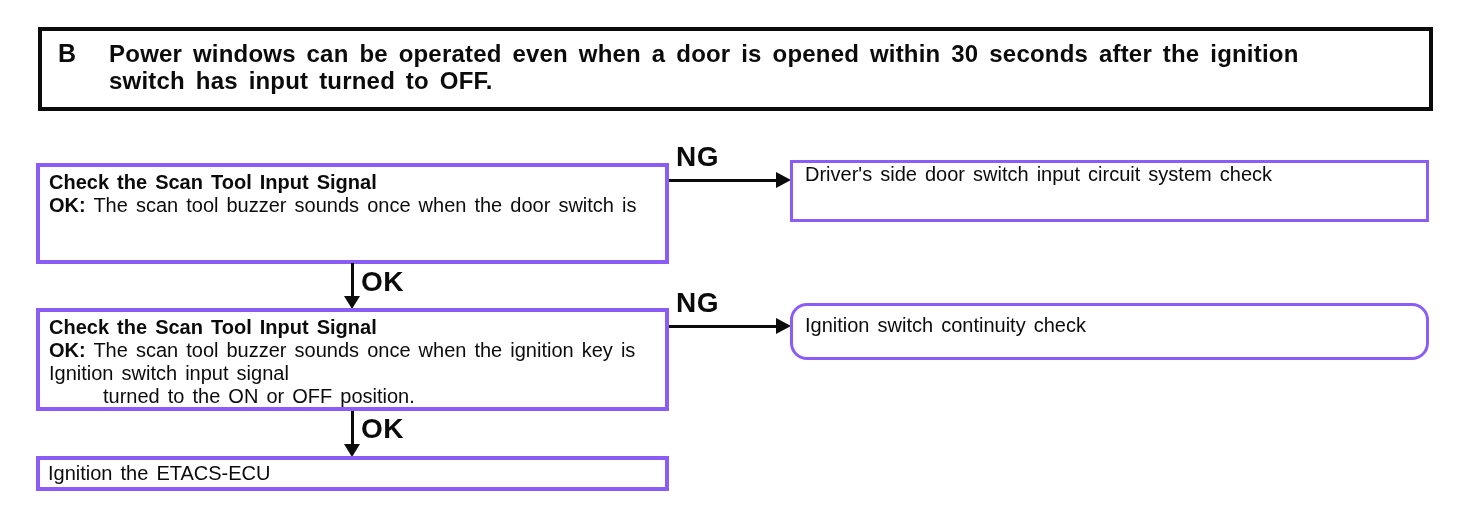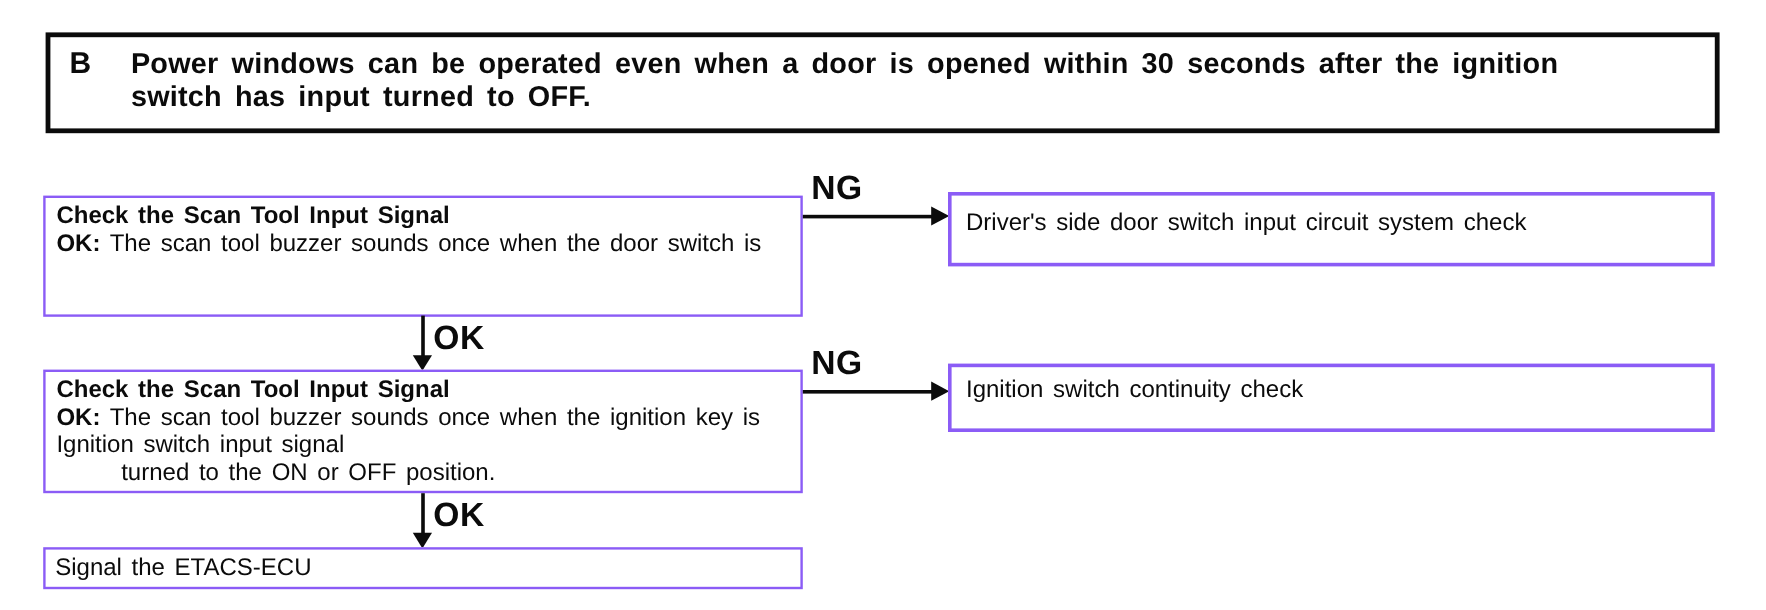--- a/index.html
+++ b/index.html
@@ -21,39 +21,39 @@
   .header-label{
     font-size:25px;font-weight:bold;line-height:27px;
     margin-right:33px;word-spacing:3px;
   }
   .header-text{
     font-size:24px;font-weight:bold;line-height:27px;
     word-spacing:4px;letter-spacing:0.2px;
   }
   
   .box{
-    position:absolute;border:2px solid #8b5cf6;box-sizing:border-box;
+    position:absolute;border:4px solid #8b5cf6;box-sizing:border-box;
     background:#ffffff;
   }
   .step-box{
     left:36px;width:633px;
     font-size:20px;line-height:23px;word-spacing:2.5px;
     padding:4px 4px 0 9px;
   }
   .step1{top:163px;height:101px;}
   .step2{top:308px;height:103px;}
   .line{white-space:nowrap;}
   .bold{font-weight:bold;}
   .ok-cont{padding-left:54px;}
   .result-box{
     left:790px;width:639px;border-width:3px;
     font-size:20px;word-spacing:2.5px;
   }
-  .result1{top:160px;height:62px;padding:12px 0 0 12px;}
-  .result2{top:303px;height:57px;padding:8px 0 0 12px;}
+  .result1{top:160px;height:62px;padding:0 0 0 12px;}
+  .result2{top:303px;height:57px;padding:8px 0 0 12px;border-radius:17px;}
   .final-box{
     left:36px;top:456px;width:633px;height:35px;
     display:flex;align-items:center;
     font-size:20px;word-spacing:2.5px;
     padding-left:8px;
   }
   
   .hline{position:absolute;height:3px;background:#0b0b0b;}
   .vline{position:absolute;width:3px;background:#0b0b0b;}
   .arrow-right{
@@ -114,16 +114,16 @@
 
   <div class="box result-box result2">
     <div>Ignition switch continuity check</div>
   </div>
 
   <div class="vline" style="left:351px;top:411px;height:34px;"></div>
   <div class="arrow-down" style="left:344px;top:444px;"></div>
   <div class="conn-label" style="left:361px;top:413px;">OK</div>
 
   <div class="box final-box">
-    <div>Signal the ETACS-ECU</div>
+    <div>Ignition the ETACS-ECU</div>
   </div>
 
 </div>
 
 </body></html>

